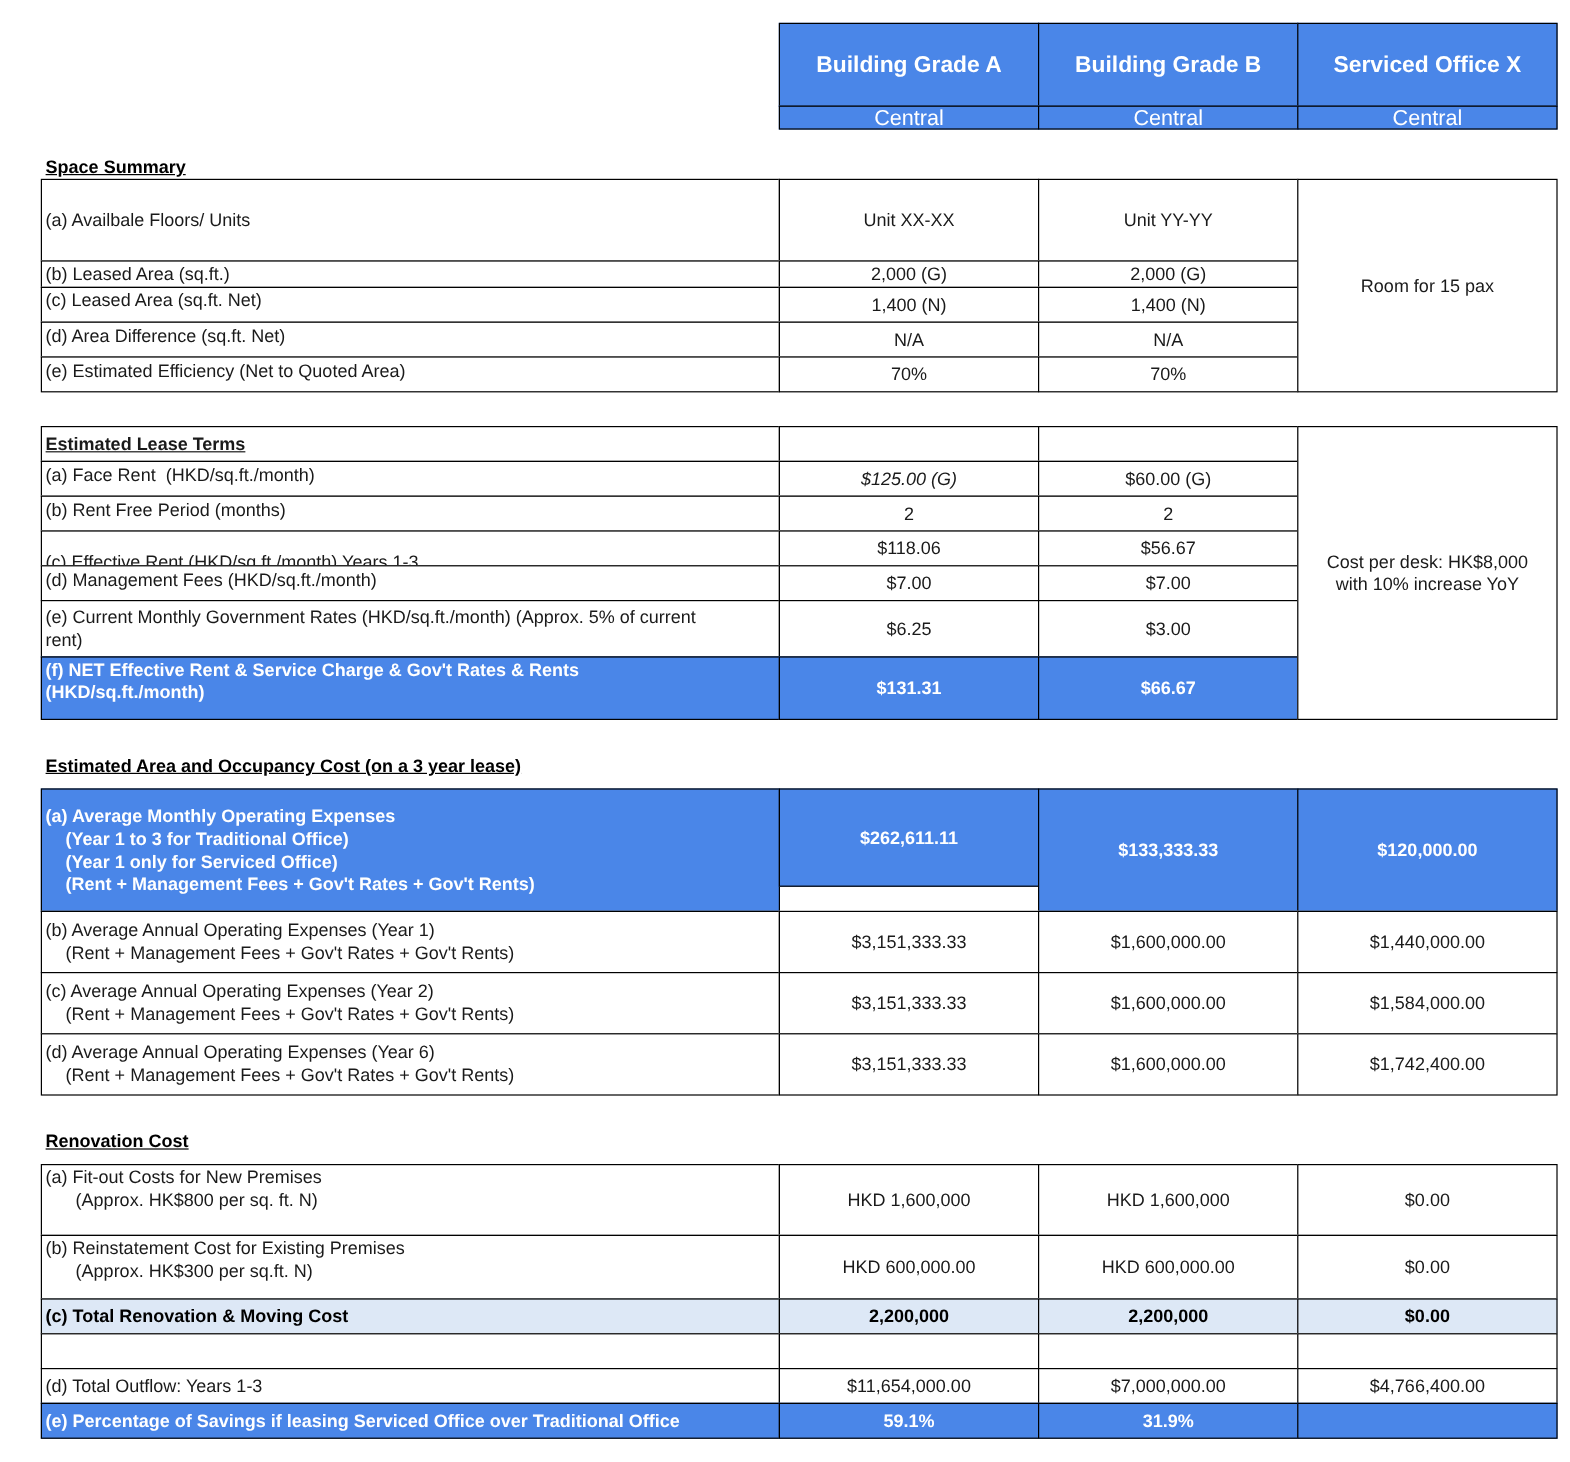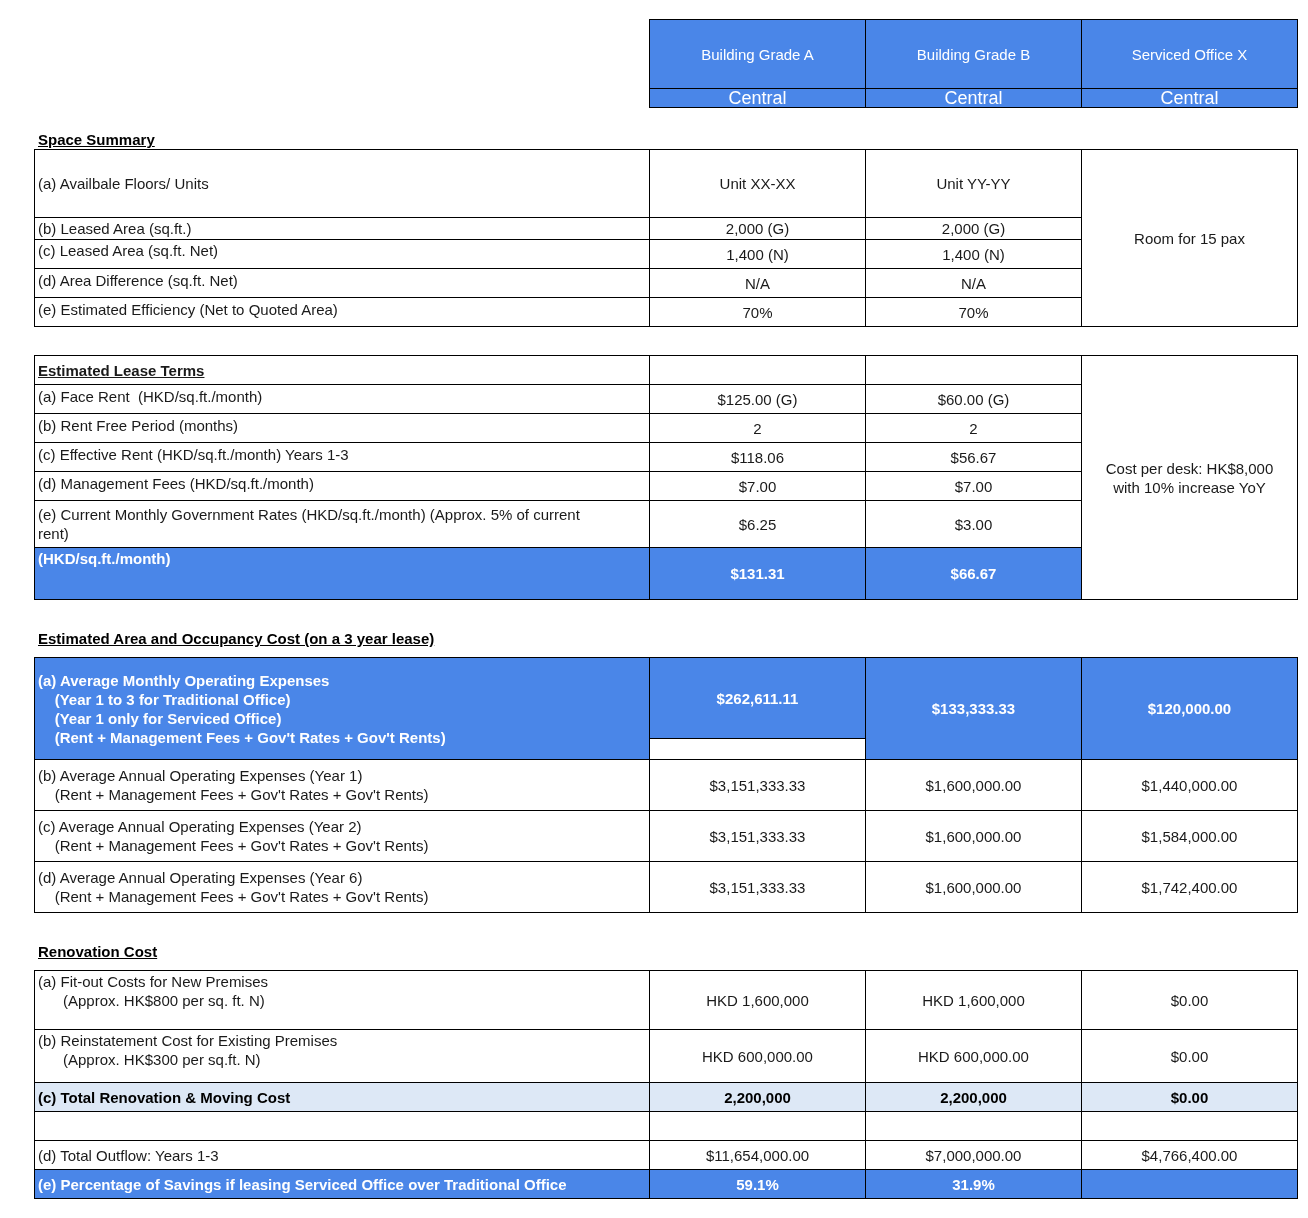--- a/index.html
+++ b/index.html
@@ -10,21 +10,21 @@
   }
   .cell {
     position: absolute; border: 1px solid #000; display: flex; align-items: center;
     background: #fff; line-height: 19px;
   }
   .lbl { padding-left: 3px; justify-content: flex-start; white-space: pre; }
   .val { justify-content: center; text-align: center; }
   .blue { background: #4a86e8; color: #ffffff; font-weight: bold; }
   .light { background: #dde8f6; font-weight: bold; color: #000; }
   .bold { font-weight: bold; }
-  .hdr { font-weight: normal; font-size: 15px; }
+  .hdr { font-weight: bold; font-size: 19px; }
   .sub { font-weight: normal; font-size: 18px; }
   .section-title {
     position: absolute; left: 38px; font-weight: bold; text-decoration: underline;
     font-size: 15px; color: #000;
   }
   .multi { flex-direction: column; align-items: flex-start; justify-content: center; }
   .multi span { display: block; white-space: pre; }
   .note { flex-direction: column; }
   .note span { display: block; }
 </style>
@@ -60,43 +60,44 @@
 <div class="cell val" style="left:649px;top:297px;width:217px;height:30px;">70%</div>
 <div class="cell val" style="left:865px;top:297px;width:217px;height:30px;">70%</div>
 
 <div class="cell val" style="left:1081px;top:149px;width:217px;height:178px;">Room for 15 pax</div>
 
 <div class="cell lbl bold" style="left:34px;top:355px;width:616px;height:30px;text-decoration:underline;">Estimated Lease Terms</div>
 <div class="cell val" style="left:649px;top:355px;width:217px;height:30px;"></div>
 <div class="cell val" style="left:865px;top:355px;width:217px;height:30px;"></div>
 
 <div class="cell lbl" style="left:34px;top:384px;width:616px;height:30px;align-items:flex-start;padding-top:2px;">(a) Face Rent  (HKD/sq.ft./month)</div>
-<div class="cell val" style="left:649px;top:384px;width:217px;height:30px;align-items:flex-end;padding-bottom:4px;">$125.00 (G)</div>
+<div class="cell val" style="left:649px;top:384px;width:217px;height:30px;align-items:flex-end;padding-bottom:4px;font-style:italic;">$125.00 (G)</div>
 <div class="cell val" style="left:865px;top:384px;width:217px;height:30px;align-items:flex-end;padding-bottom:4px;">$60.00 (G)</div>
 
 <div class="cell lbl" style="left:34px;top:413px;width:616px;height:30px;align-items:flex-start;padding-top:2px;">(b) Rent Free Period (months)</div>
 <div class="cell val" style="left:649px;top:413px;width:217px;height:30px;align-items:flex-end;padding-bottom:4px;">2</div>
 <div class="cell val" style="left:865px;top:413px;width:217px;height:30px;align-items:flex-end;padding-bottom:4px;">2</div>
 
-<div class="cell lbl" style="left:34px;top:442px;width:616px;height:30px;align-items:flex-start;padding-top:2px;">(c) Effective Rent (HKD/sq.ft./month) Years 1-3</div>
+<div class="cell lbl" style="left:34px;top:442px;width:616px;height:30px;align-items:flex-start;padding-top:16px;">(c) Effective Rent (HKD/sq.ft./month) Years 1-3</div>
 <div class="cell val" style="left:649px;top:442px;width:217px;height:30px;align-items:flex-end;padding-bottom:4px;">$118.06</div>
 <div class="cell val" style="left:865px;top:442px;width:217px;height:30px;align-items:flex-end;padding-bottom:4px;">$56.67</div>
 
 <div class="cell lbl" style="left:34px;top:471px;width:616px;height:30px;align-items:flex-start;padding-top:2px;">(d) Management Fees (HKD/sq.ft./month)</div>
 <div class="cell val" style="left:649px;top:471px;width:217px;height:30px;align-items:flex-end;padding-bottom:4px;">$7.00</div>
 <div class="cell val" style="left:865px;top:471px;width:217px;height:30px;align-items:flex-end;padding-bottom:4px;">$7.00</div>
 
 <div class="cell lbl multi" style="left:34px;top:500px;width:616px;height:48px;">
   <span>(e) Current Monthly Government Rates (HKD/sq.ft./month) (Approx. 5% of current</span>
   <span>rent)</span>
 </div>
 <div class="cell val" style="left:649px;top:500px;width:217px;height:48px;">$6.25</div>
 <div class="cell val" style="left:865px;top:500px;width:217px;height:48px;">$3.00</div>
 
 <div class="cell lbl multi blue" style="left:34px;top:547px;width:616px;height:53px;justify-content:flex-start;padding-top:1px;">
+  <span>(f) NET Effective Rent &amp; Service Charge &amp; Gov't Rates &amp; Rents</span>
   <span>(HKD/sq.ft./month)</span>
 </div>
 <div class="cell val blue" style="left:649px;top:547px;width:217px;height:53px;">$131.31</div>
 <div class="cell val blue" style="left:865px;top:547px;width:217px;height:53px;">$66.67</div>
 
 <div class="cell val note" style="left:1081px;top:355px;width:217px;height:245px;">
   <span>Cost per desk: HK$8,000</span>
   <span>with 10% increase YoY</span>
 </div>
 

